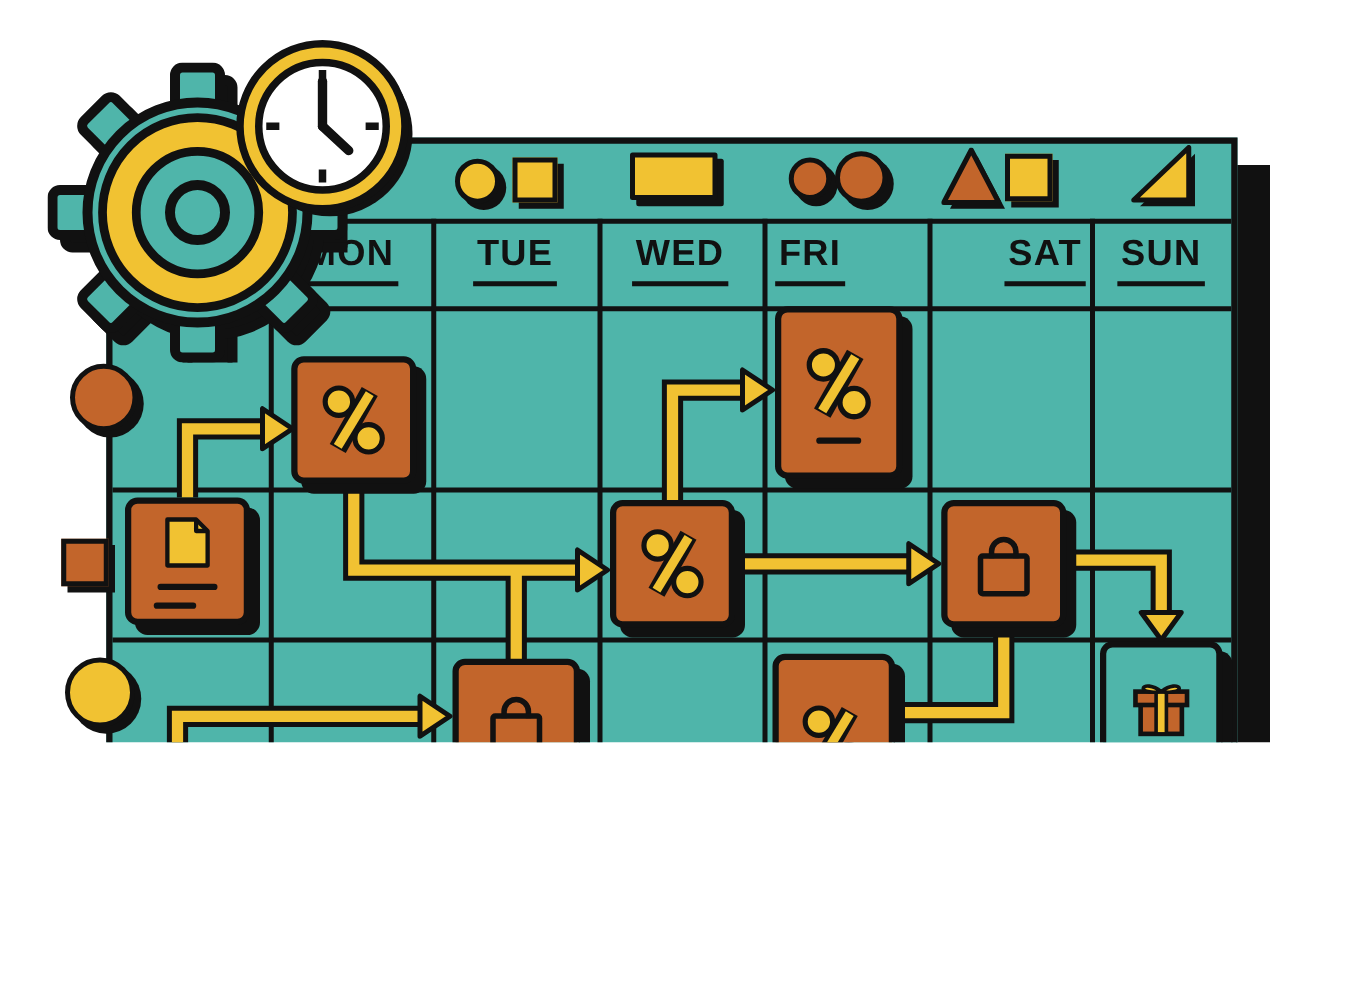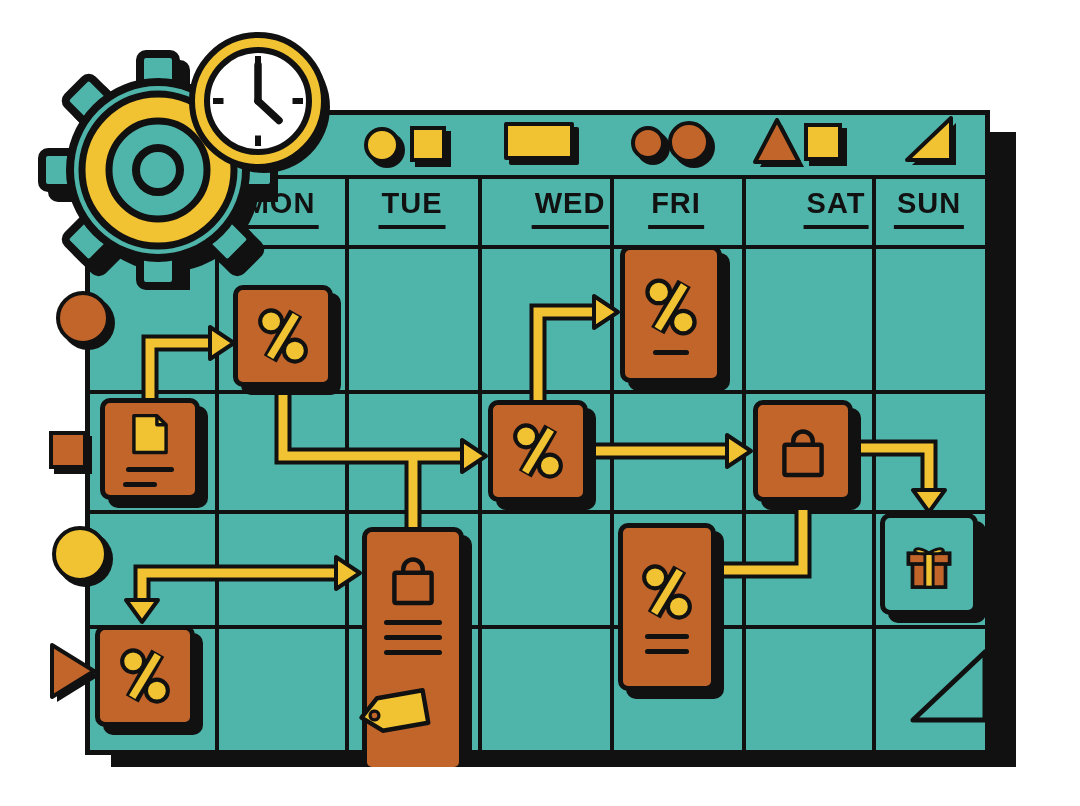--- a/index.html
+++ b/index.html
@@ -1,17 +1,17 @@
 <!DOCTYPE html>
 <html><head>
 <meta charset="utf-8">
 <style>
   html,body{margin:0;padding:0;background:#ffffff;}
   .canvas{
-    position:relative;width:1080px;height:767px;background:#ffffff;overflow:hidden;
+    position:relative;width:1080px;height:594px;background:#ffffff;overflow:hidden;
     font-family:"Liberation Sans",sans-serif;
   }
   
   .board{
     position:absolute;left:85px;top:110px;width:905px;height:645px;box-sizing:border-box;
     background:#4FB5AA;border:5px solid #111;box-shadow:26px 22px 0 #111;z-index:1;
   }
   .vline{position:absolute;width:4px;top:60px;bottom:0;background:#111;}
   .hline{position:absolute;height:4px;left:0;right:0;background:#111;}
   .day-label{
@@ -53,22 +53,22 @@
     <div class="hline" style="top:510px"></div>
     <div class="vline" style="left:125px"></div>
     <div class="vline" style="left:255px"></div>
     <div class="vline" style="left:388px"></div>
     <div class="vline" style="left:520px"></div>
     <div class="vline" style="left:652px"></div>
     <div class="vline" style="left:782px"></div>
 
     <div class="day-label" style="left:190px">MON</div>
     <div class="day-label" style="left:322px">TUE</div>
-    <div class="day-label" style="left:480px">WED</div>
-    <div class="day-label" style="left:586px">FRI</div>
+    <div class="day-label" style="left:454px">WED</div>
+    <div class="day-label" style="left:558px">FRI</div>
     <div class="day-label" style="left:746px">SAT</div>
     <div class="day-label" style="left:839px">SUN</div>
   </div>
 
   <svg class="arrows" width="1080" height="806" viewBox="0 0 1080 806">
     <g fill="none" stroke="#111111" stroke-width="17">
       <path d="M150 398 V343 H210"></path>
       <path d="M283 387 V456 H462"></path>
       <path d="M413 529 V456"></path>
       <path d="M538 402 V312 H594"></path>

